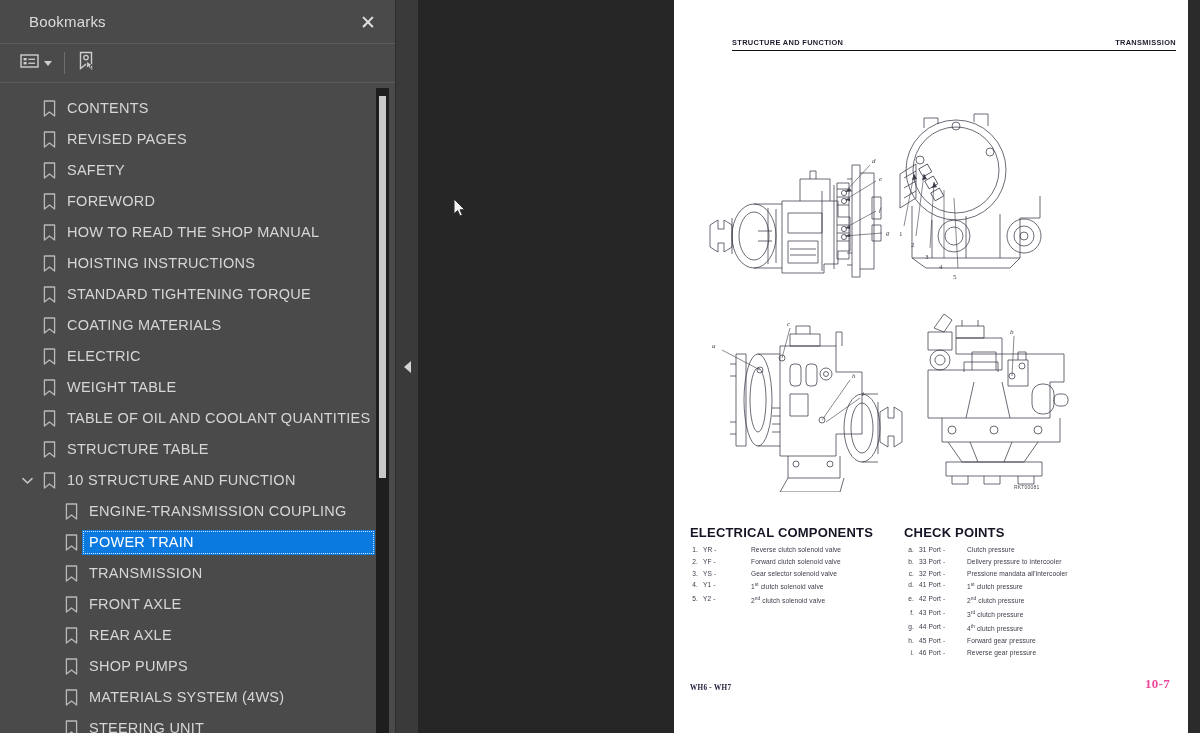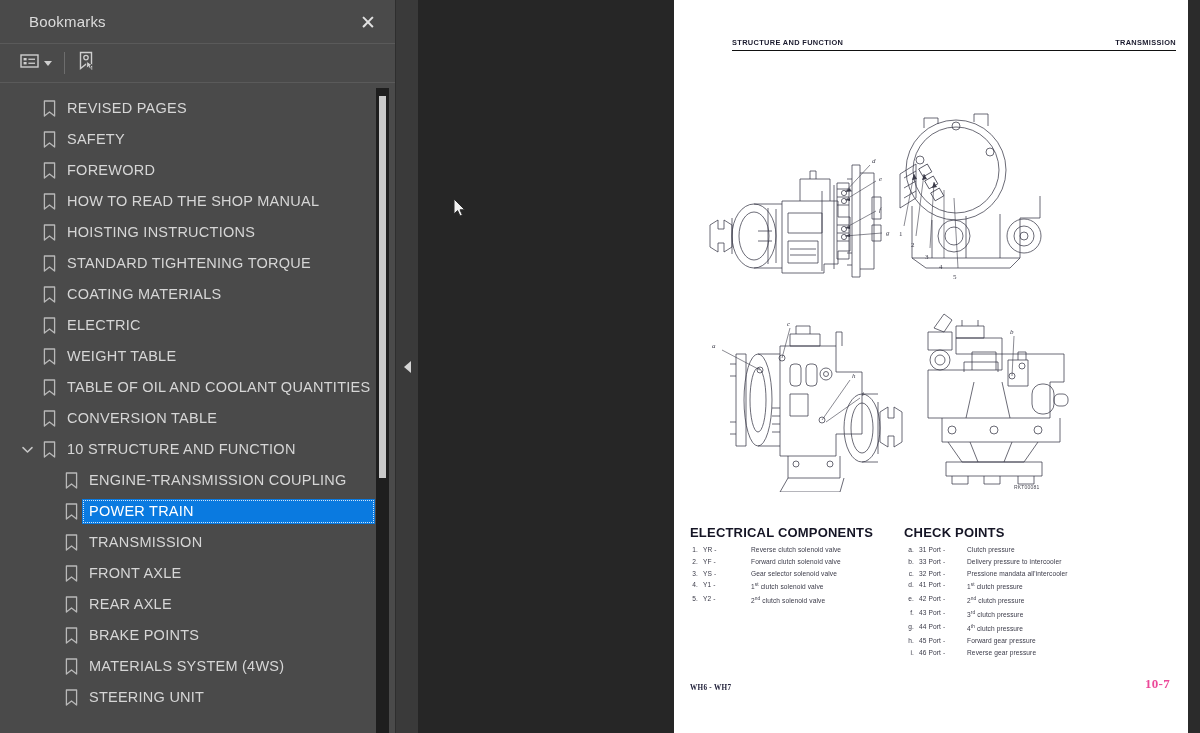--- a/index.html
+++ b/index.html
@@ -261,20 +261,29 @@
 
     <div id="tree-wrap">
       <div id="tree">
           <div class="node depth0">
             <span class="twisty"></span>
             <span class="bm-ico">
               <svg width="13" height="17" viewBox="0 0 13 17">
                 <path d="M1.4 1 h10.2 v15 l-5.1 -4 l-5.1 4 z" fill="none" stroke="#b9b9b9" stroke-width="1.3" stroke-linejoin="round"></path>
               </svg>
             </span>
+            <span class="node-label">CONTENTS</span>
+          </div>
+          <div class="node depth0">
+            <span class="twisty"></span>
+            <span class="bm-ico">
+              <svg width="13" height="17" viewBox="0 0 13 17">
+                <path d="M1.4 1 h10.2 v15 l-5.1 -4 l-5.1 4 z" fill="none" stroke="#b9b9b9" stroke-width="1.3" stroke-linejoin="round"></path>
+              </svg>
+            </span>
             <span class="node-label">REVISED PAGES</span>
           </div>
           <div class="node depth0">
             <span class="twisty"></span>
             <span class="bm-ico">
               <svg width="13" height="17" viewBox="0 0 13 17">
                 <path d="M1.4 1 h10.2 v15 l-5.1 -4 l-5.1 4 z" fill="none" stroke="#b9b9b9" stroke-width="1.3" stroke-linejoin="round"></path>
               </svg>
             </span>
             <span class="node-label">SAFETY</span>
@@ -351,21 +360,21 @@
             </span>
             <span class="node-label">TABLE OF OIL AND COOLANT QUANTITIES</span>
           </div>
           <div class="node depth0">
             <span class="twisty"></span>
             <span class="bm-ico">
               <svg width="13" height="17" viewBox="0 0 13 17">
                 <path d="M1.4 1 h10.2 v15 l-5.1 -4 l-5.1 4 z" fill="none" stroke="#b9b9b9" stroke-width="1.3" stroke-linejoin="round"></path>
               </svg>
             </span>
-            <span class="node-label">CONVERSION TABLE</span>
+            <span class="node-label">STRUCTURE TABLE</span>
           </div>
           <div class="node depth0">
             <span class="twisty">
               <svg width="11" height="8" viewBox="0 0 11 8">
                 <path d="M1 1.6 L5.5 6 L10 1.6" fill="none" stroke="#c6c6c6" stroke-width="1.5" stroke-linecap="round" stroke-linejoin="round"></path>
               </svg>
             </span>
             <span class="bm-ico">
               <svg width="13" height="17" viewBox="0 0 13 17">
                 <path d="M1.4 1 h10.2 v15 l-5.1 -4 l-5.1 4 z" fill="none" stroke="#b9b9b9" stroke-width="1.3" stroke-linejoin="round"></path>
@@ -419,21 +428,21 @@
             </span>
             <span class="node-label">REAR AXLE</span>
           </div>
           <div class="node depth1">
             <span class="twisty"></span>
             <span class="bm-ico">
               <svg width="13" height="17" viewBox="0 0 13 17">
                 <path d="M1.4 1 h10.2 v15 l-5.1 -4 l-5.1 4 z" fill="none" stroke="#b9b9b9" stroke-width="1.3" stroke-linejoin="round"></path>
               </svg>
             </span>
-            <span class="node-label">BRAKE POINTS</span>
+            <span class="node-label">SHOP PUMPS</span>
           </div>
           <div class="node depth1">
             <span class="twisty"></span>
             <span class="bm-ico">
               <svg width="13" height="17" viewBox="0 0 13 17">
                 <path d="M1.4 1 h10.2 v15 l-5.1 -4 l-5.1 4 z" fill="none" stroke="#b9b9b9" stroke-width="1.3" stroke-linejoin="round"></path>
               </svg>
             </span>
             <span class="node-label">MATERIALS SYSTEM (4WS)</span>
           </div>

